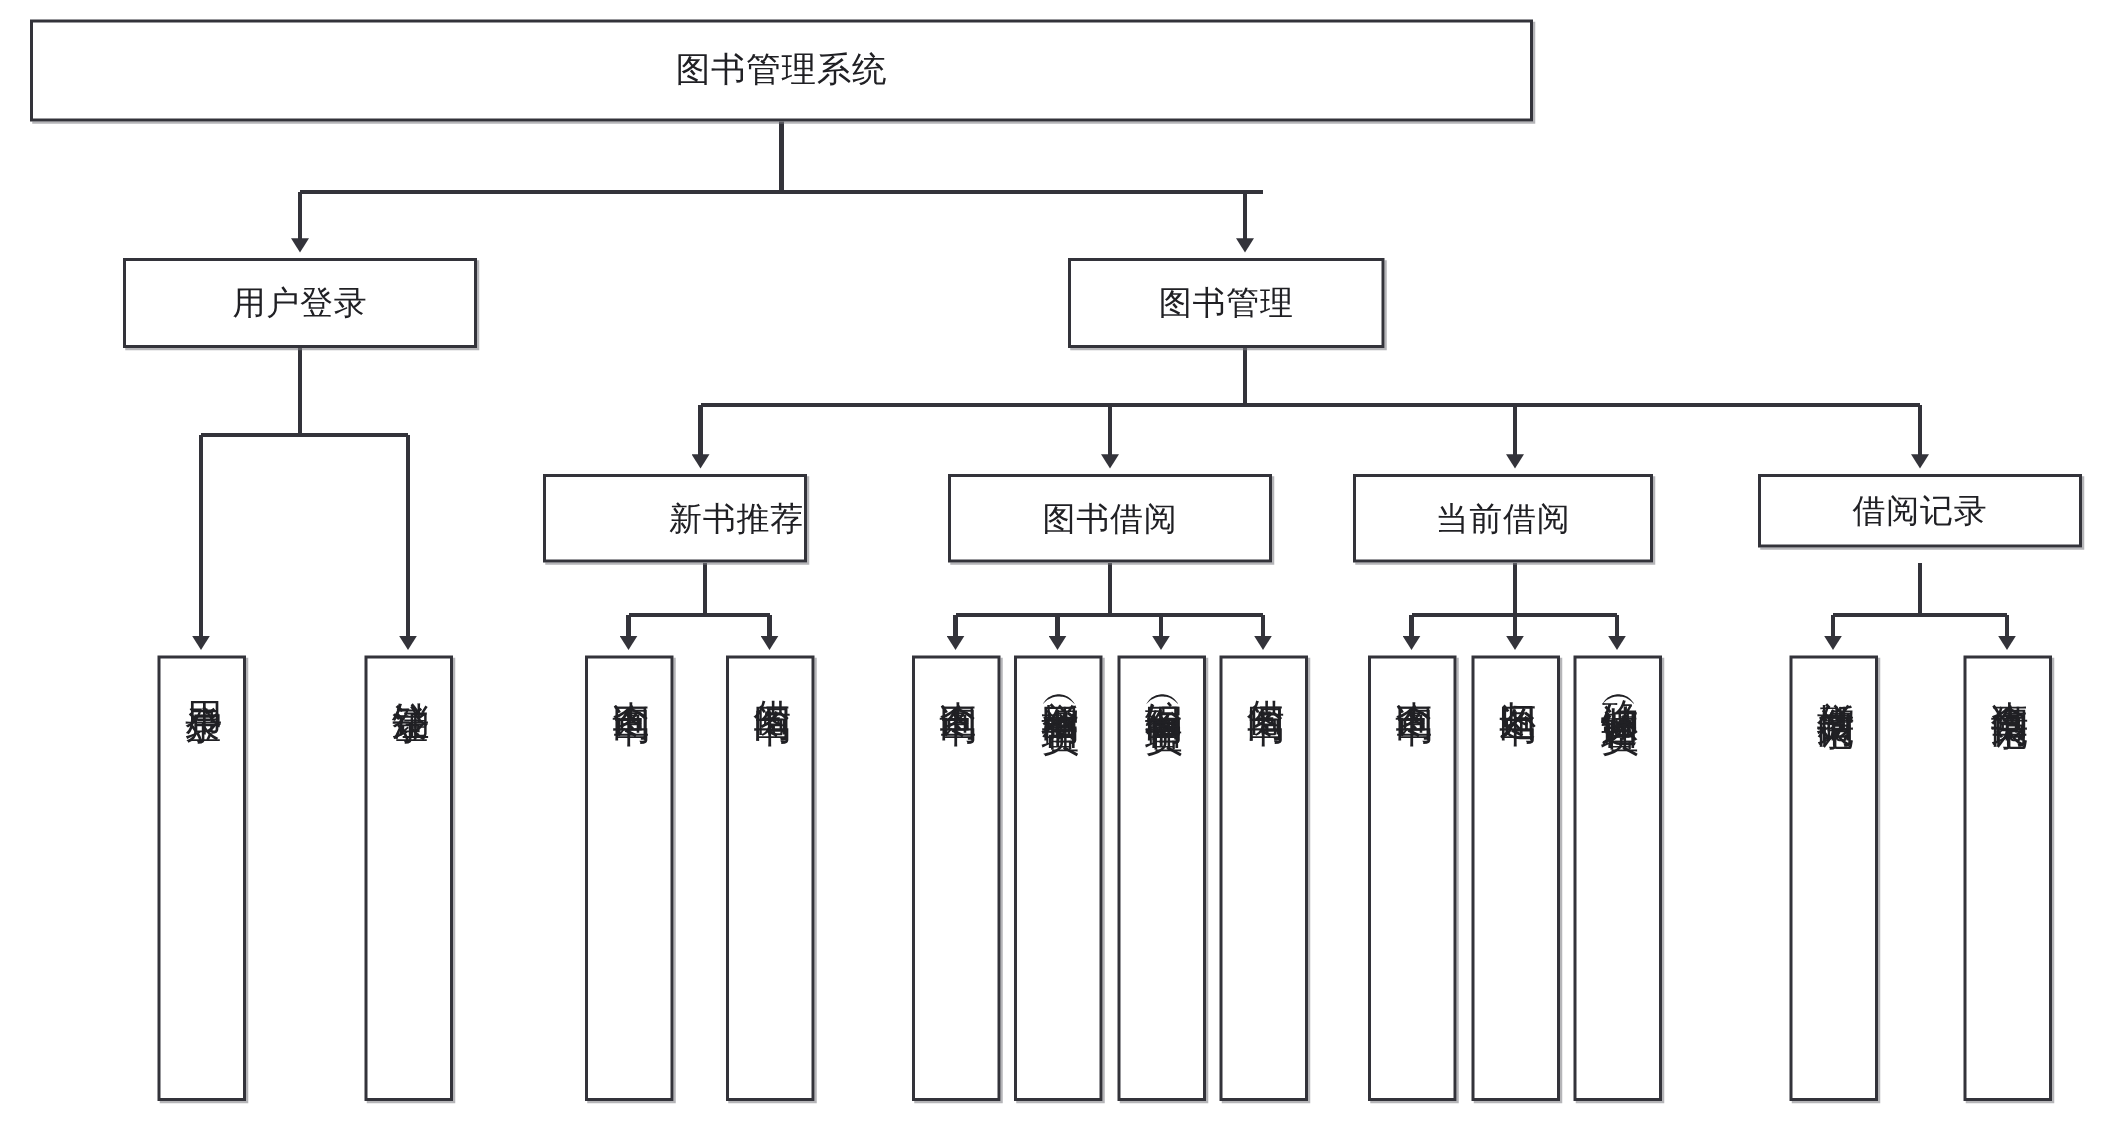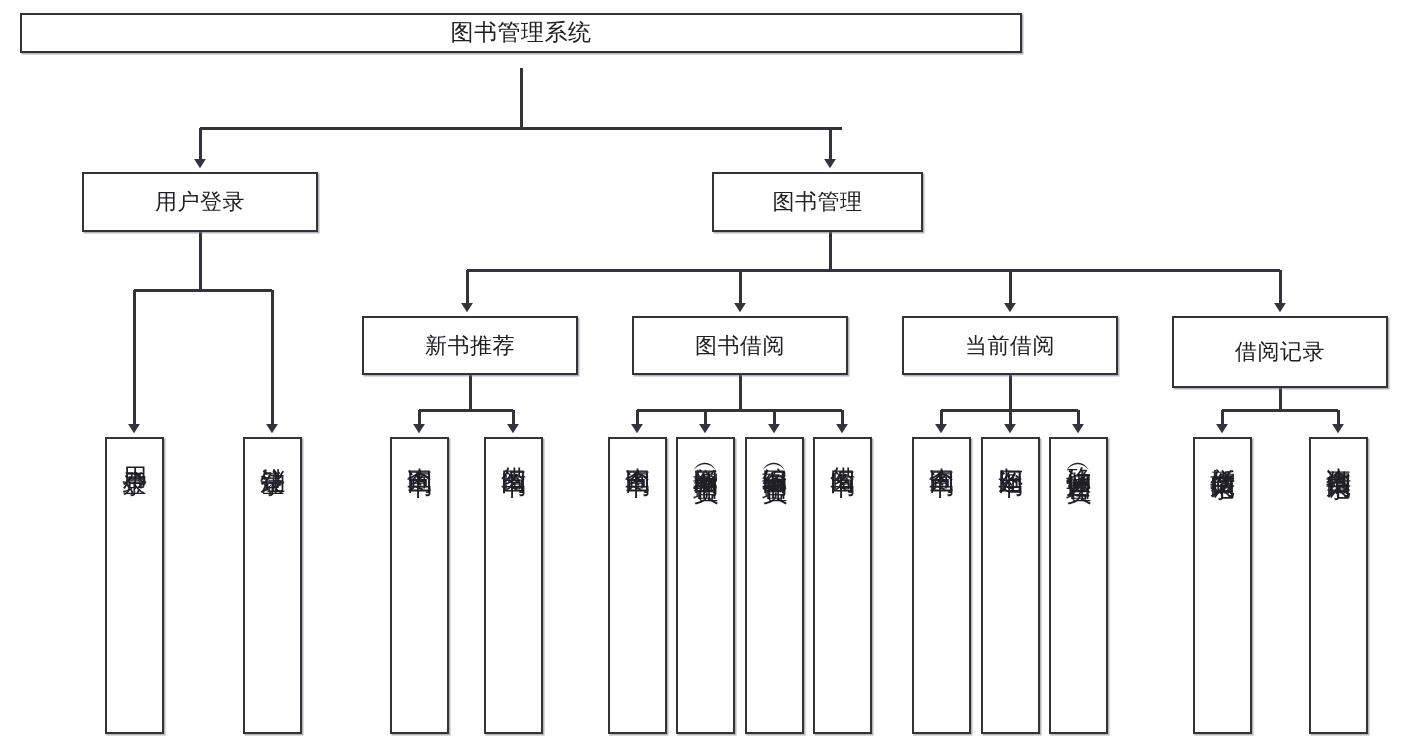--- a/index.html
+++ b/index.html
@@ -126,41 +126,41 @@
       <path d="M1010,410 L1010,425" marker-end="url(#arw)"></path>
       <path d="M1078,410 L1078,425" marker-end="url(#arw)"></path>
 
       <path d="M1280,375 L1280,410"></path>
       <path d="M1222,410 L1338,410"></path>
       <path d="M1222,410 L1222,425" marker-end="url(#arw)"></path>
       <path d="M1338,410 L1338,425" marker-end="url(#arw)"></path>
     </g>
   </svg>
 
-  <div class="node horiz root" style="left:20px; top:13px; width:1002px; height:40px;">
+  <div class="node horiz root" style="left:20px; top:13px; width:1002px; height:68px;">
     <span class="label">图书管理系统</span>
   </div>
 
   <div class="node horiz" style="left:82px; top:172px; width:236px; height:60px;">
     <span class="label">用户登录</span>
   </div>
   <div class="node horiz" style="left:712px; top:172px; width:211px; height:60px;">
     <span class="label">图书管理</span>
   </div>
 
-  <div class="node horiz" style="left:362px; top:316px; width:216px; height:59px;">
+  <div class="node horiz" style="left:362px; top:316px; width:176px; height:59px;justify-content:flex-end;">
     <span class="label">新书推荐</span>
   </div>
   <div class="node horiz" style="left:632px; top:316px; width:216px; height:59px;">
     <span class="label">图书借阅</span>
   </div>
-  <div class="node horiz" style="left:902px; top:316px; width:216px; height:59px;">
+  <div class="node horiz" style="left:902px; top:316px; width:200px; height:59px;">
     <span class="label">当前借阅</span>
   </div>
-  <div class="node horiz" style="left:1172px; top:316px; width:216px; height:72px;">
+  <div class="node horiz" style="left:1172px; top:316px; width:216px; height:49px;">
     <span class="label">借阅记录</span>
   </div>
 
   <div class="node vert" style="left:105px; top:437px; width:59px; height:297px;">
     <span class="label">用户登录</span>
   </div>
   <div class="node vert" style="left:243px; top:437px; width:59px; height:297px;">
     <span class="label">注销登录</span>
   </div>
 

